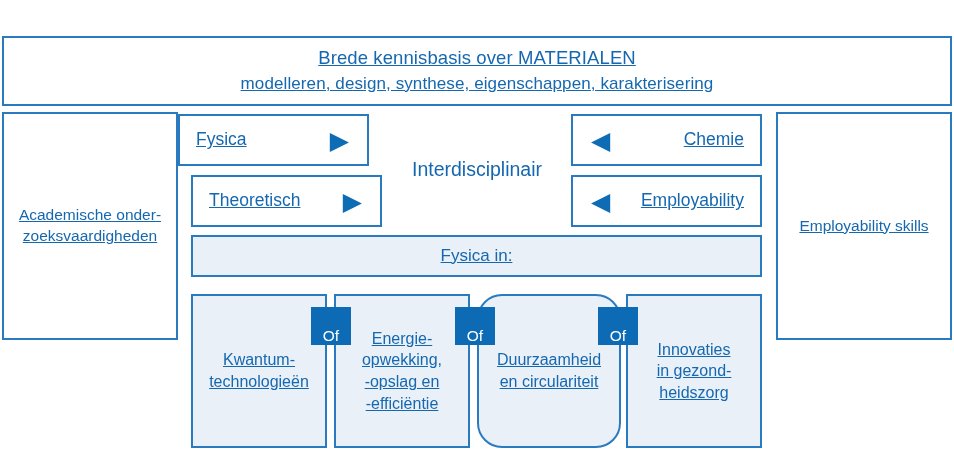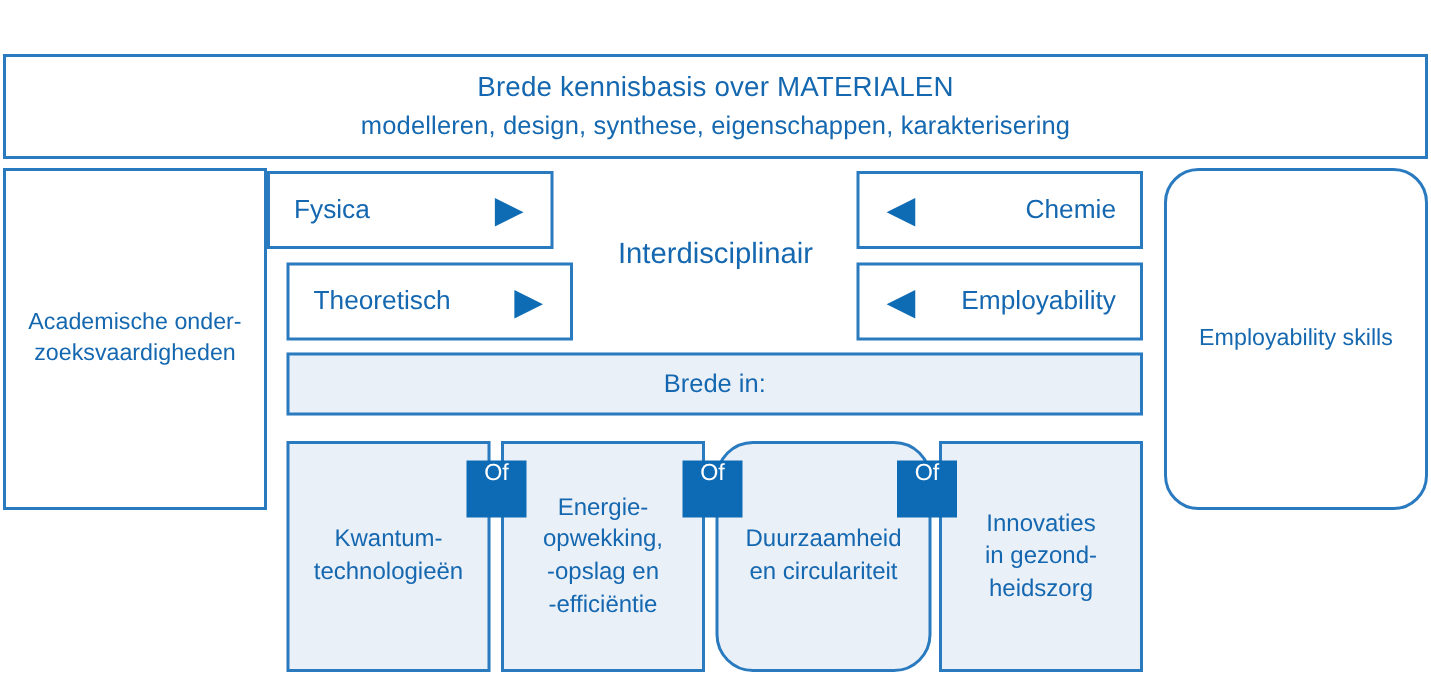--- a/index.html
+++ b/index.html
@@ -21,20 +21,21 @@
     position: absolute;
     box-sizing: border-box;
     border: 2px solid #2a7ac0;
     background: #ffffff;
     color: #1568b0;
     display: flex;
     align-items: center;
     justify-content: center;
     text-align: center;
     line-height: 1.35;
+    text-decoration: underline;
   }
   .box.tinted {
     background: #eaf0f8;
   }
   .label {
     color: #1568b0;
     display: block;
     white-space: pre-line;
   }
 
@@ -69,21 +70,20 @@
   }
 
   
   #right-skills {
     left: 776px;
     top: 112px;
     width: 176px;
     height: 228px;
     font-size: 15.5px;
     padding: 0 8px;
-    border-radius: 23px;
   }
 
   
   .disc {
     height: 52px;
     font-size: 17.5px;
     justify-content: flex-start;
     padding: 0 16px;
   }
   .disc.right-side {
@@ -140,21 +140,21 @@
 
   
   .of-chip {
     position: absolute;
     top: 307px;
     width: 40px;
     height: 38px;
     background: #0d6ab5;
     color: #ffffff;
     display: flex;
-    align-items: flex-start;
+    align-items: flex-end;
     justify-content: center;
     font-size: 15.5px;
     box-sizing: border-box;
   }
   #of-1 { left: 311px; }
   #of-2 { left: 455px; }
   #of-3 { left: 598px; }
 </style>
 </head>
 <body>
@@ -191,21 +191,21 @@
   </div>
 
   <div class="box disc right-side" id="disc-experimenteel">
     <span class="arrow">◀</span>
     <span class="label">Employability</span>
   </div>
 
   <div id="interdisciplinair">Interdisciplinair</div>
 
   <div class="box tinted" id="expert-bar">
-    <span class="label">Brede in:</span>
+    <span class="label">Fysica in:</span>
   </div>
 
   <div class="box tinted spec-card" id="spec-1">
     <span class="label">Kwantum-
 technologieën</span>
   </div>
   <div class="box tinted spec-card" id="spec-2">
     <span class="label">Energie-
 opwekking,
 -opslag en

